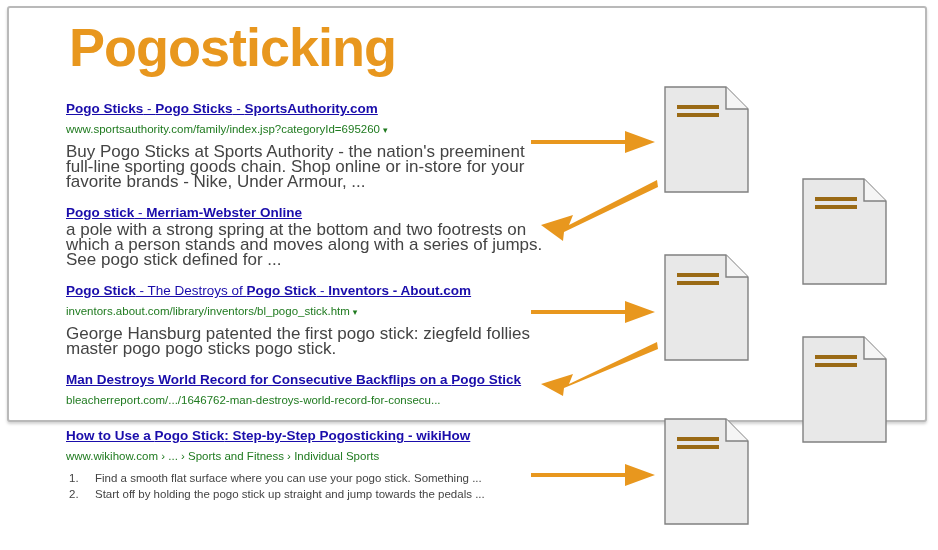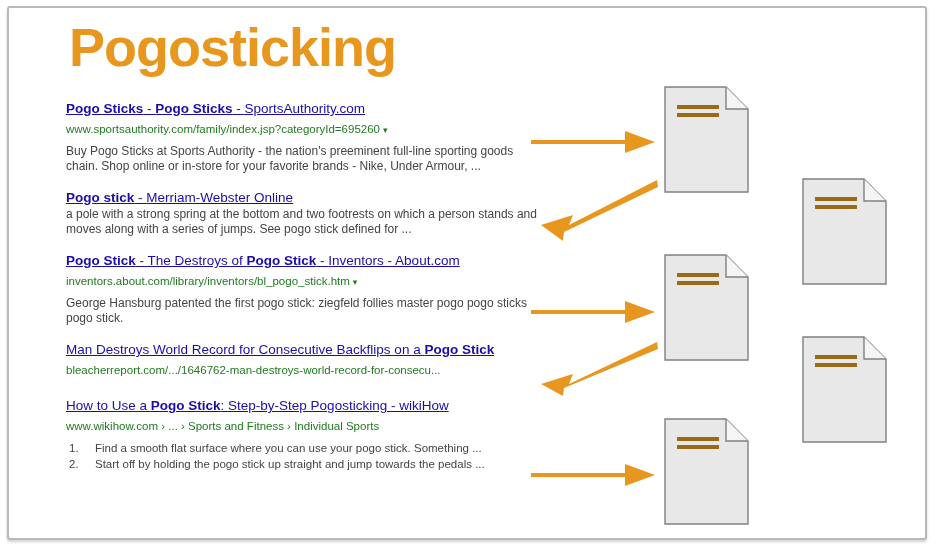--- a/index.html
+++ b/index.html
@@ -16,21 +16,21 @@
     height: 550px;
     background: #ffffff;
     overflow: hidden;
     box-sizing: border-box;
   }
   .frame {
     position: absolute;
     left: 7px;
     top: 6px;
     width: 920px;
-    height: 534px;
+    height: 416px;
     border: 2px solid #b9b9b9;
     border-radius: 3px;
     box-sizing: border-box;
     background: #fff;
     box-shadow: 0 2px 3px rgba(0,0,0,0.18);
   }
   .title {
     position: absolute;
     left: 60px;
     top: 8px;
@@ -53,40 +53,40 @@
   .r-title {
     font-size: 13.5px;
     color: #1a0dab;
     text-decoration: underline;
     font-weight: bold;
     line-height: 17px;
     margin-bottom: 1px;
     cursor: pointer;
   }
   .r-title .plain {
-    font-weight: normal;
+    font-weight: bold;
     text-align: right;
   }
   .r-title .dash {
     font-weight: normal;
   }
   .r-url {
     font-size: 11.5px;
     color: #1f7a1f;
     line-height: 23px;
     margin-bottom: 2px;
     word-break: break-all;
   }
   .r-url .caret {
     color: #1f7a1f;
     font-size: 9px;
     margin-left: 3px;
   }
   .r-snippet {
-    font-size: 12px;
+    font-size: 17px;
     color: #444444;
     line-height: 15px;
   }
   .r-list {
     margin: 2px 0 0 0;
     padding: 0;
     list-style: none;
     font-size: 11.5px;
     color: #444;
     line-height: 16px;

